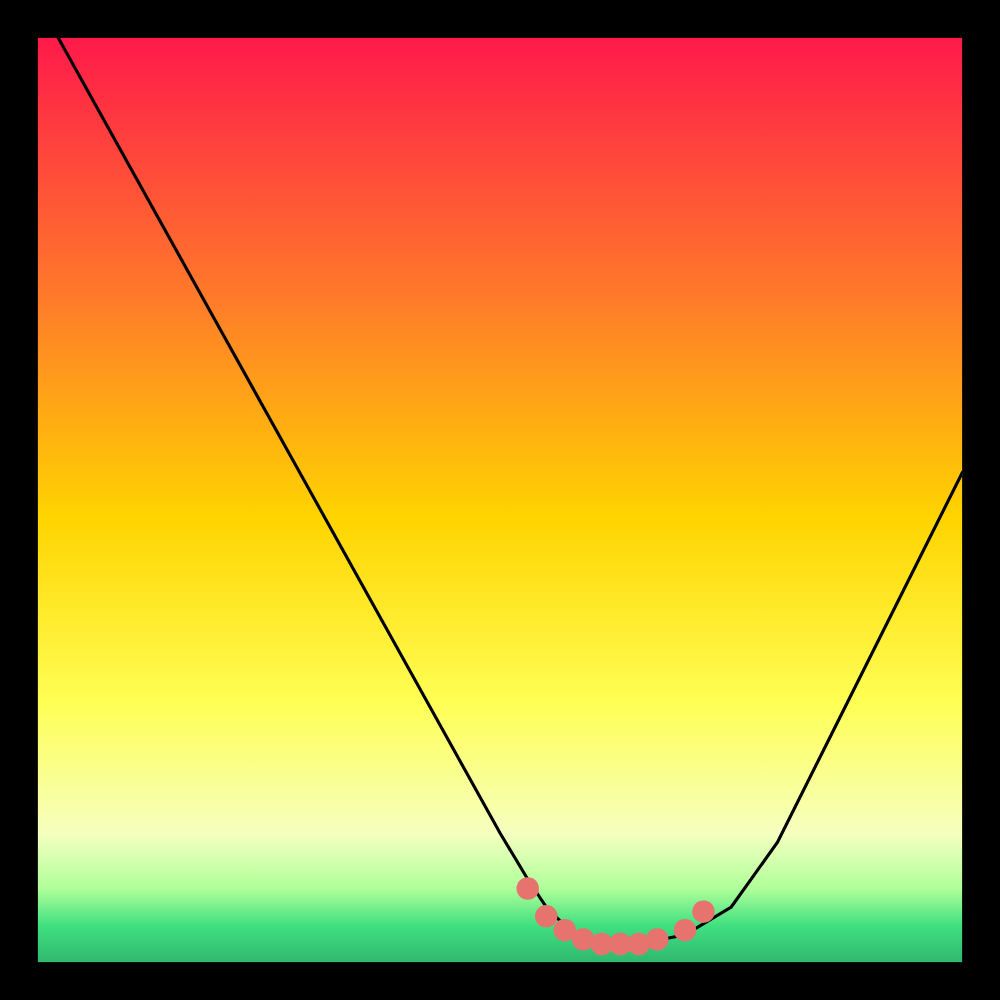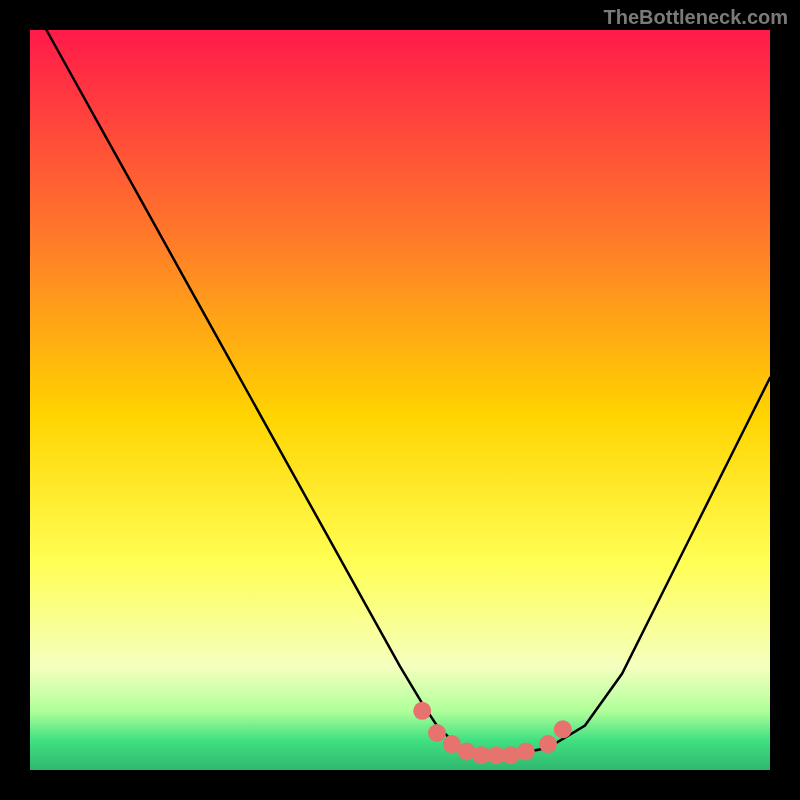--- a/index.html
+++ b/index.html
@@ -35,21 +35,20 @@
     overflow: hidden;
   }
   svg {
     display: block;
   }
 </style>
 </head>
 <body>
 
 <div class="frame">
-  <div class="watermark">TheBottleneck.com</div>
 
   <div class="plot-area">
     <svg id="chart-svg" width="740" height="740" viewBox="0 0 740 740">
       <defs>
         <linearGradient id="bg-grad" x1="0" y1="0" x2="0" y2="1">
           <stop id="g0" offset="0%" stop-color="#ff1a4a"></stop>
           <stop id="g1" offset="28%" stop-color="#ff7a2a"></stop>
           <stop id="g2" offset="52%" stop-color="#ffd400"></stop>
           <stop id="g3" offset="72%" stop-color="#ffff55"></stop>
           <stop id="g4" offset="86%" stop-color="#f5ffbf"></stop>

